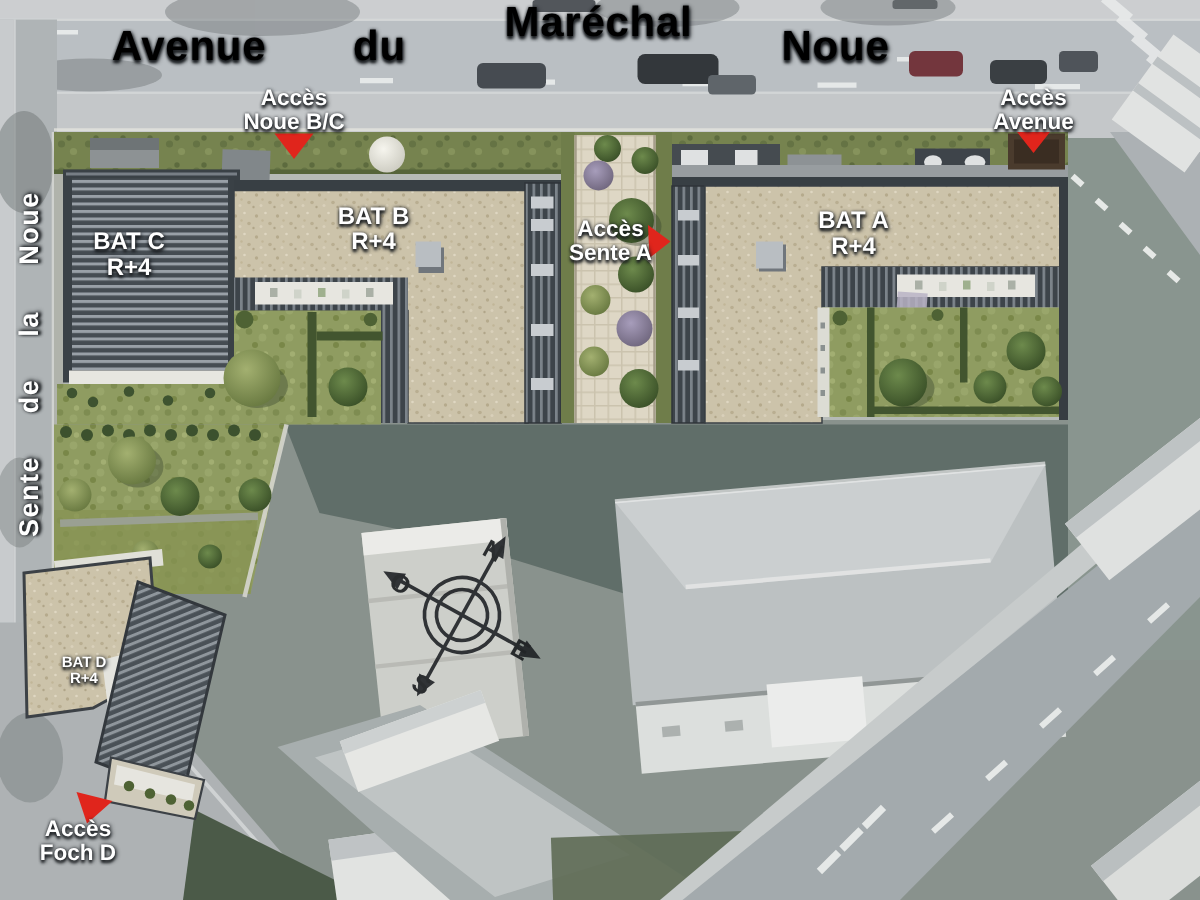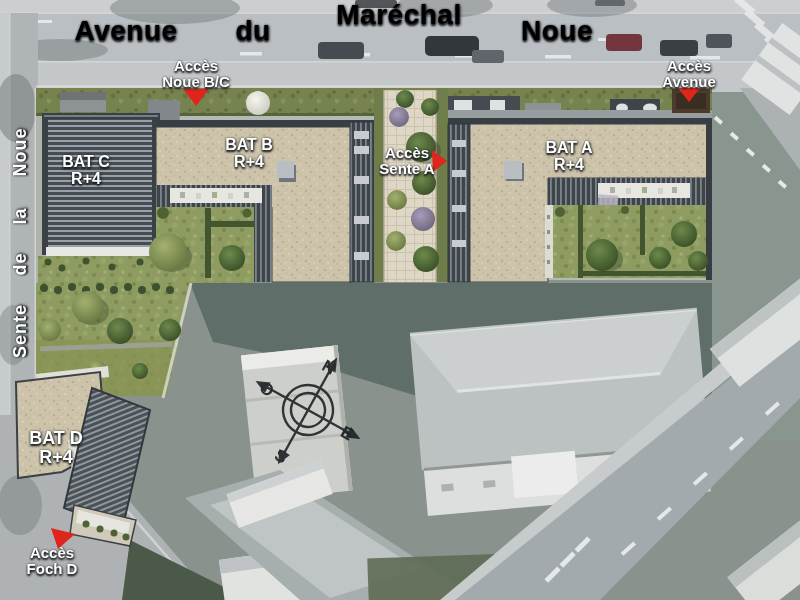--- a/index.html
+++ b/index.html
@@ -5,21 +5,21 @@
   html,body{margin:0;padding:0;background:#8a8f8c;}
   #stage{position:relative;width:800px;height:600px;overflow:hidden;
          background:#b2b7b4;font-family:"Liberation Sans",sans-serif;}
   #scene{position:absolute;left:0;top:0;}
   .label{position:absolute;transform:translate(-50%,-50%);color:#fff;font-weight:bold;
          text-align:center;white-space:nowrap;line-height:1.05;
          text-shadow:0 2px 2px rgba(24,27,31,.95),1px 1px 3px rgba(24,27,31,.85),0 0 2px rgba(24,27,31,.7);}
   .street{font-size:28px;color:#000000;letter-spacing:.5px;}
   .vstreet{font-size:18px;letter-spacing:1px;transform:translate(-50%,-50%) rotate(-90deg);}
   .bat{font-size:16px;}
-  .bat-small{font-size:18px;}
+  .bat-small{font-size:10px;}
   .acc{font-size:15px;}
   .acc span,.bat span{display:block;}
 </style>
 </head>
 <body>
 
 <div id="stage">
 
 <svg id="scene" width="800" height="600" viewBox="0 0 800 600">
   <defs>

